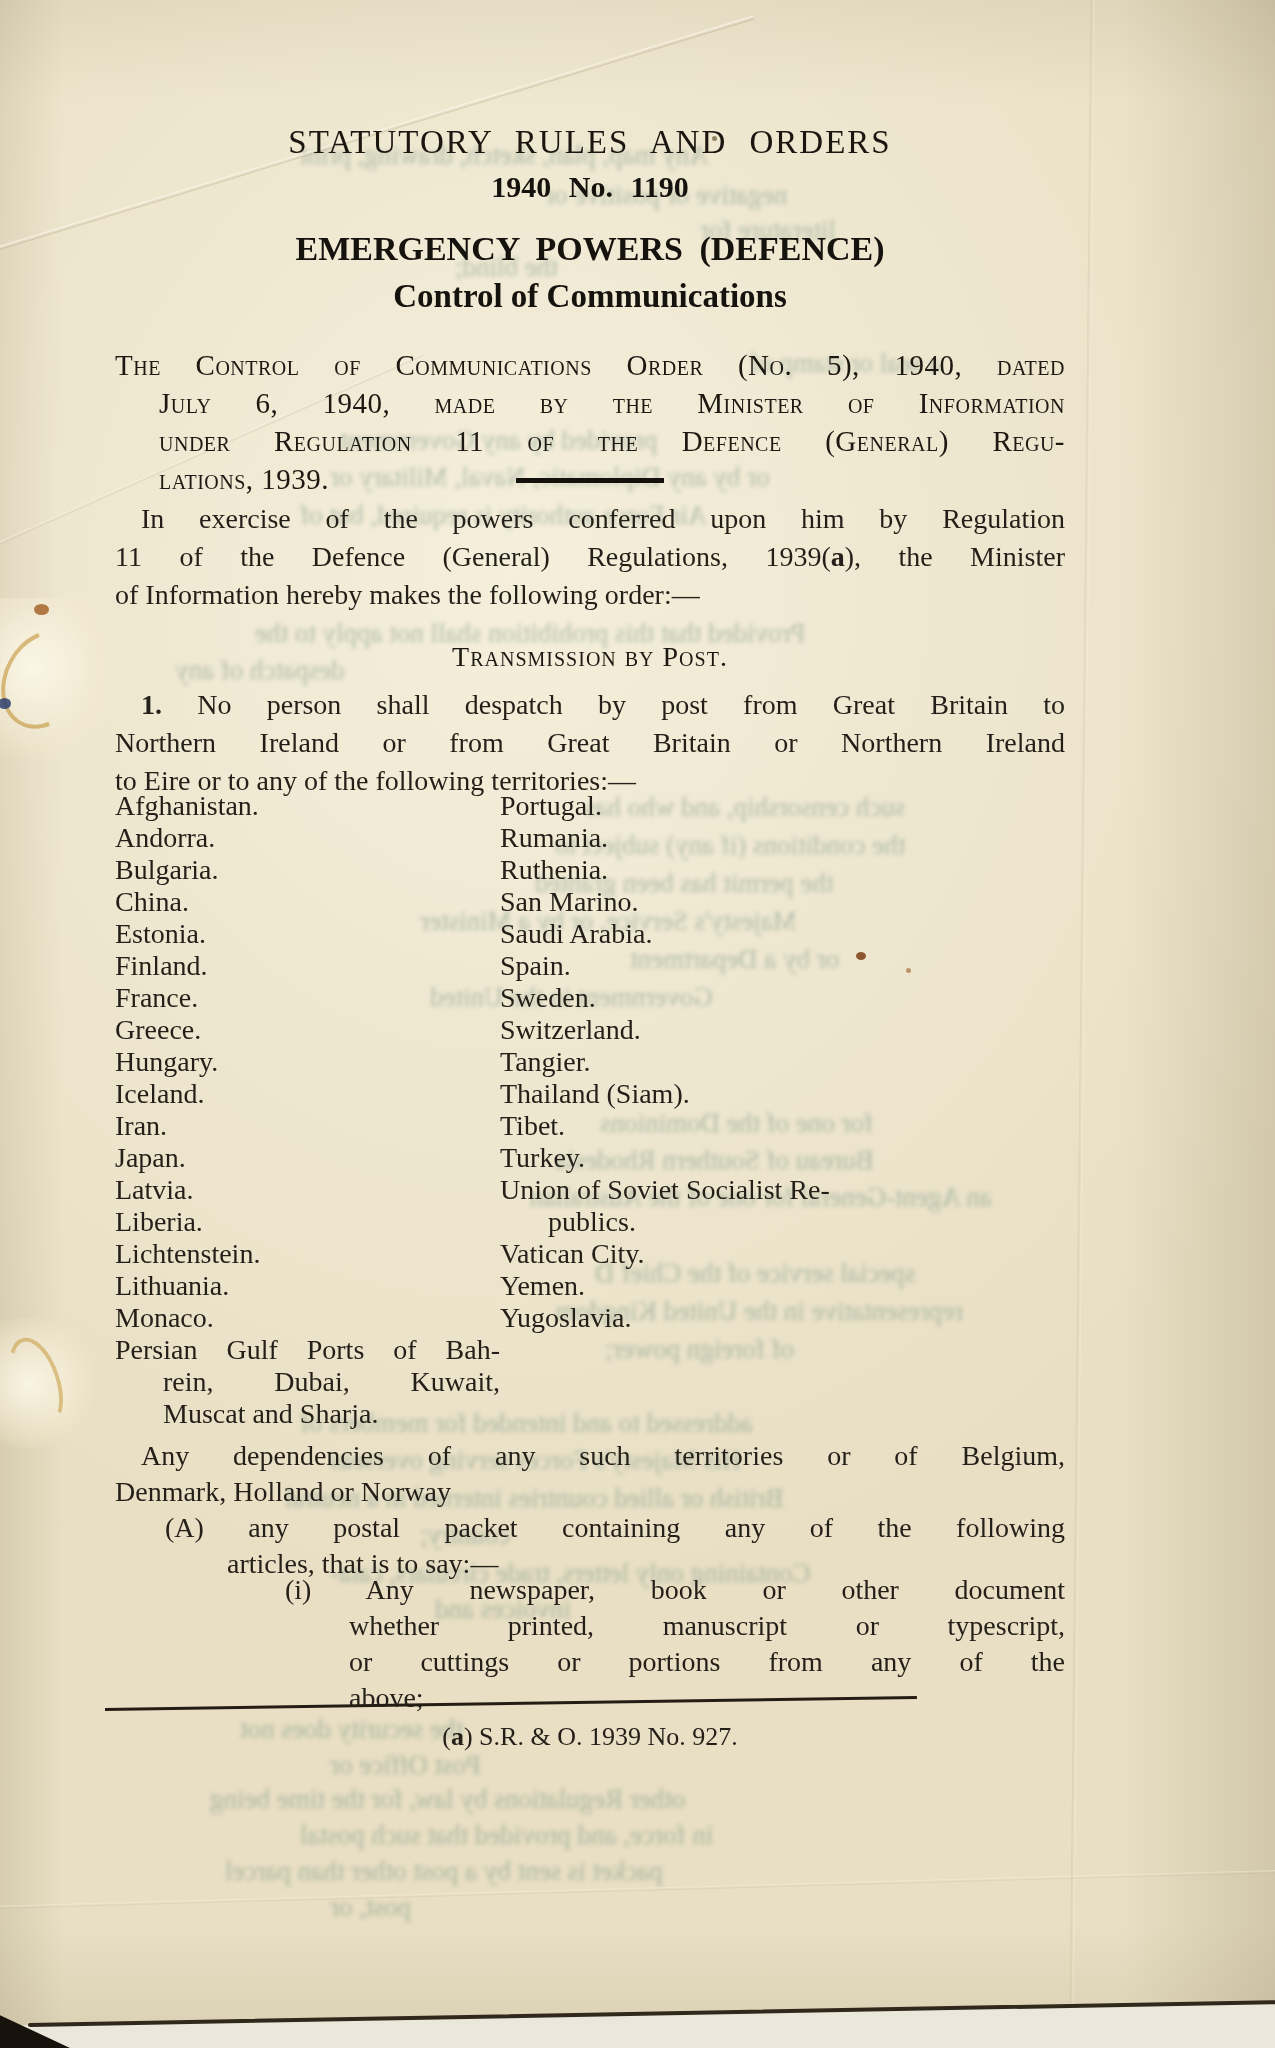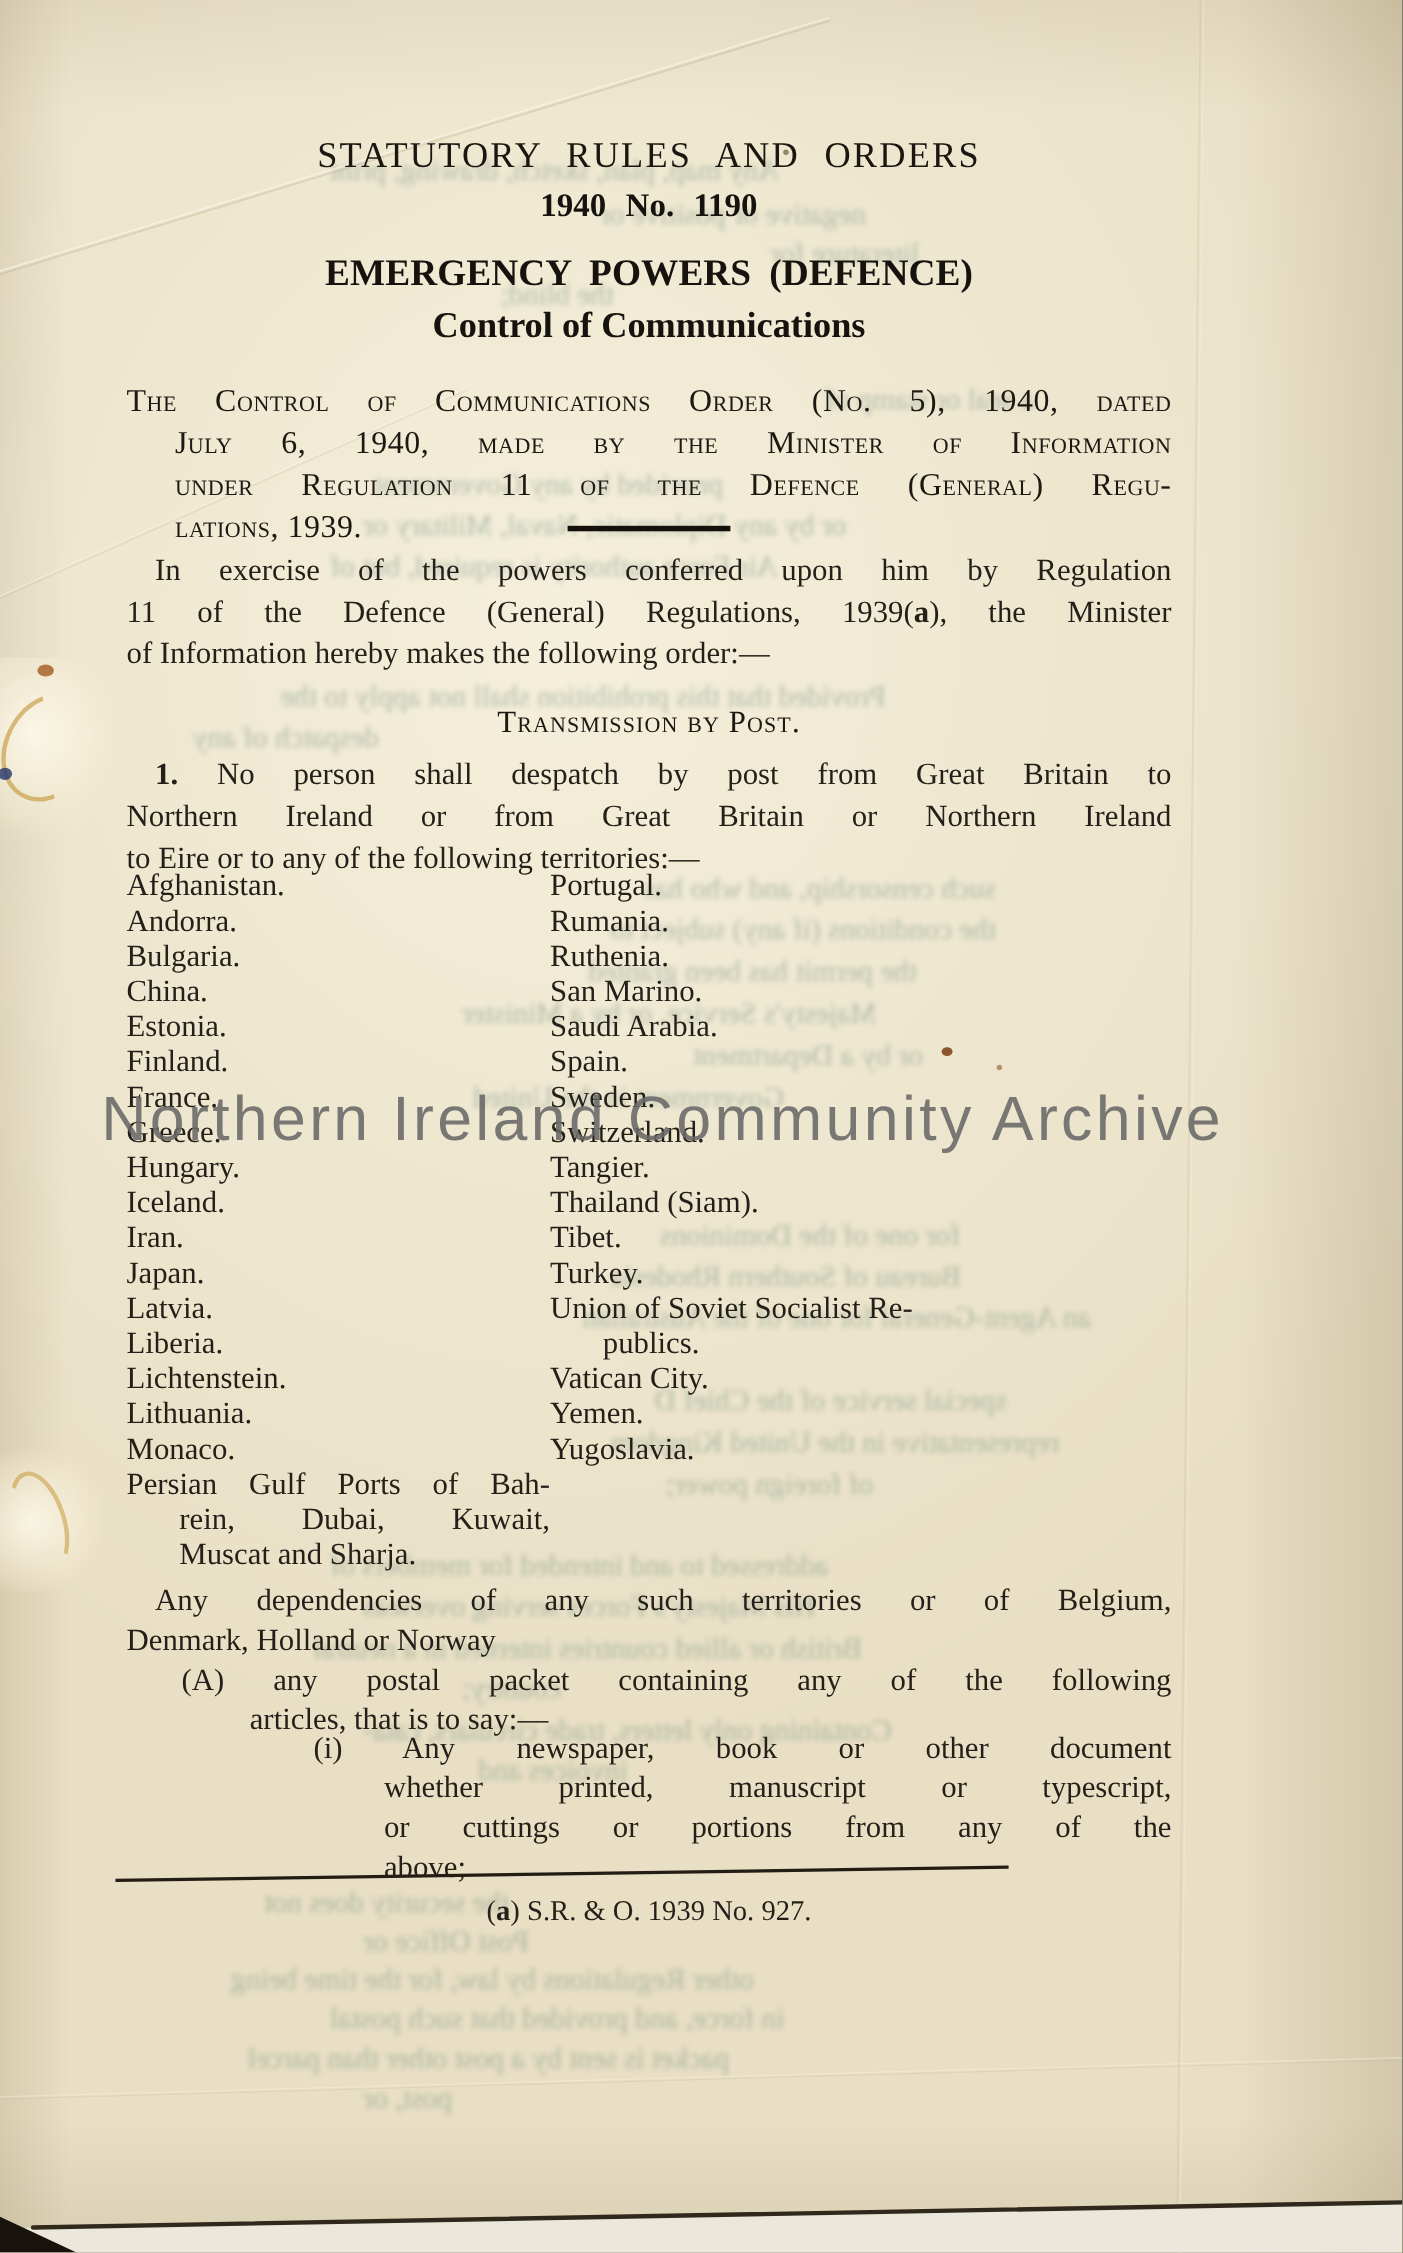--- a/index.html
+++ b/index.html
@@ -242,21 +242,20 @@
       <div class="b36 subind2 j">whether printed, manuscript or typescript,</div>
       <div class="b36 subind2 j">or cuttings or portions from any of the</div>
       <div class="b36 subind2">above;</div>
     </div>
 
     <div id="footrule"></div>
     <div id="footnote"><span>(</span><span class="bold">a</span><span>) S.R. &amp; O. 1939 No. 927.</span></div>
 
   </div>
 
-  <div id="watermark">Northern Ireland Community Archive</div>
 
   <div class="vignette"></div>
 
   <div id="backing"></div>
   <div id="edge-line"></div>
   <div id="corner-tri"></div>
 
 </div>
 
 </body></html>

